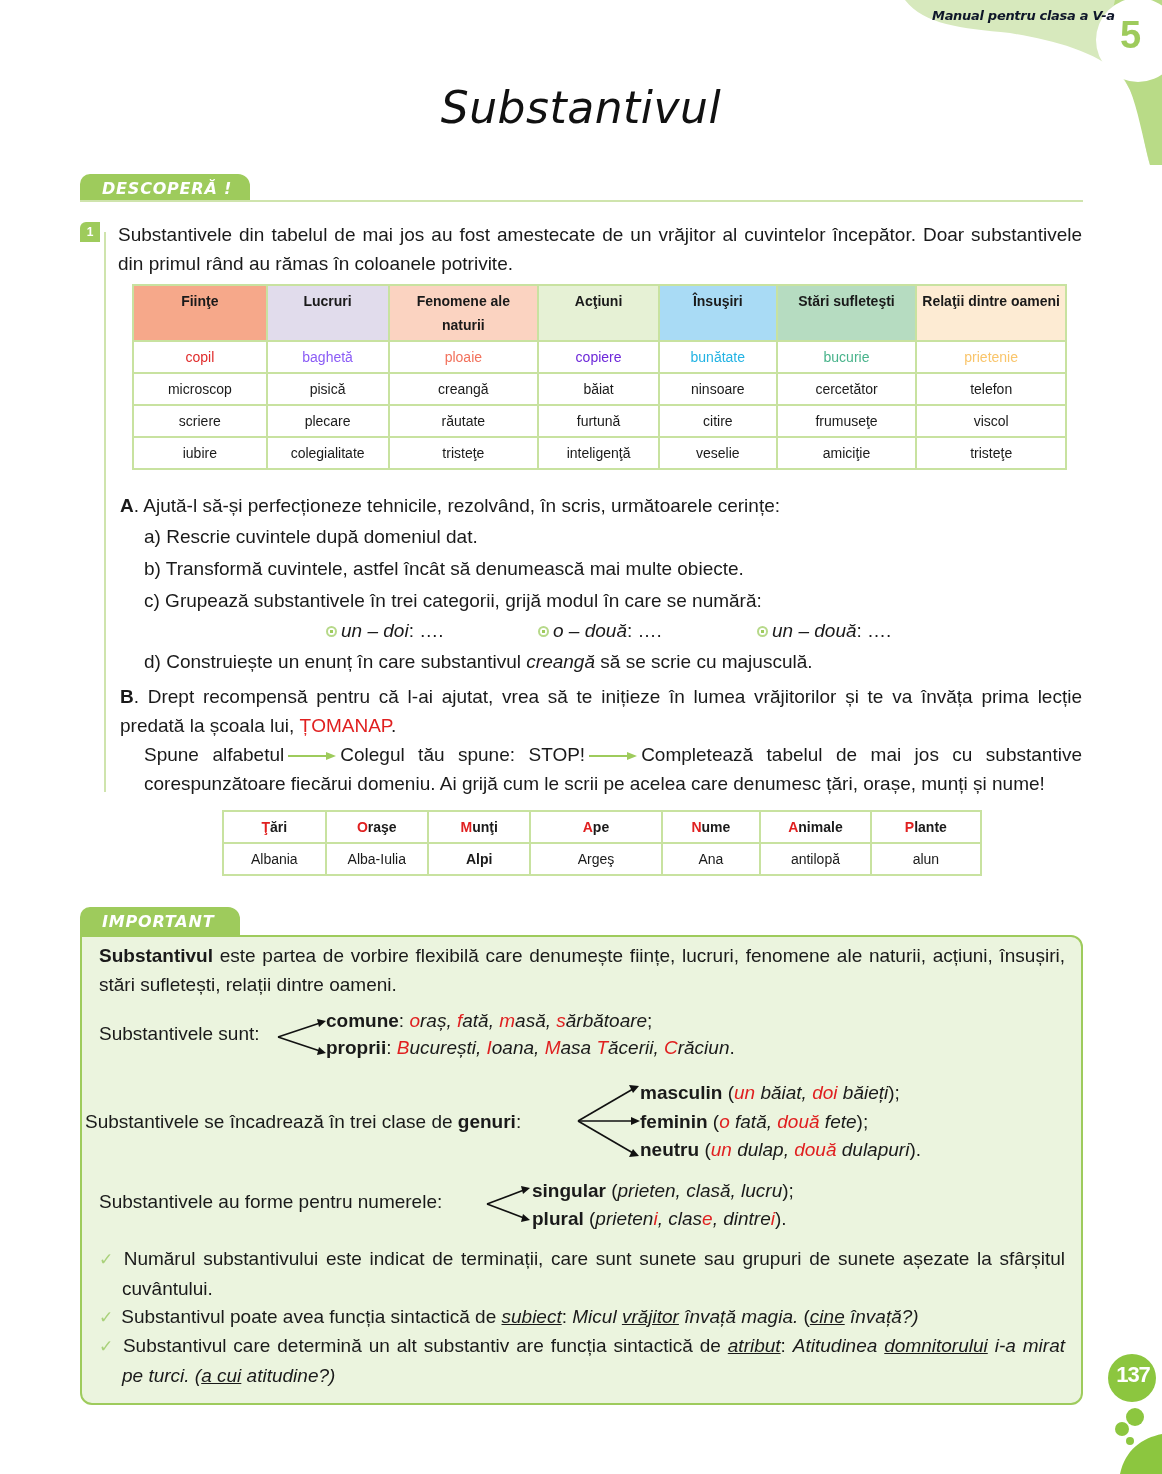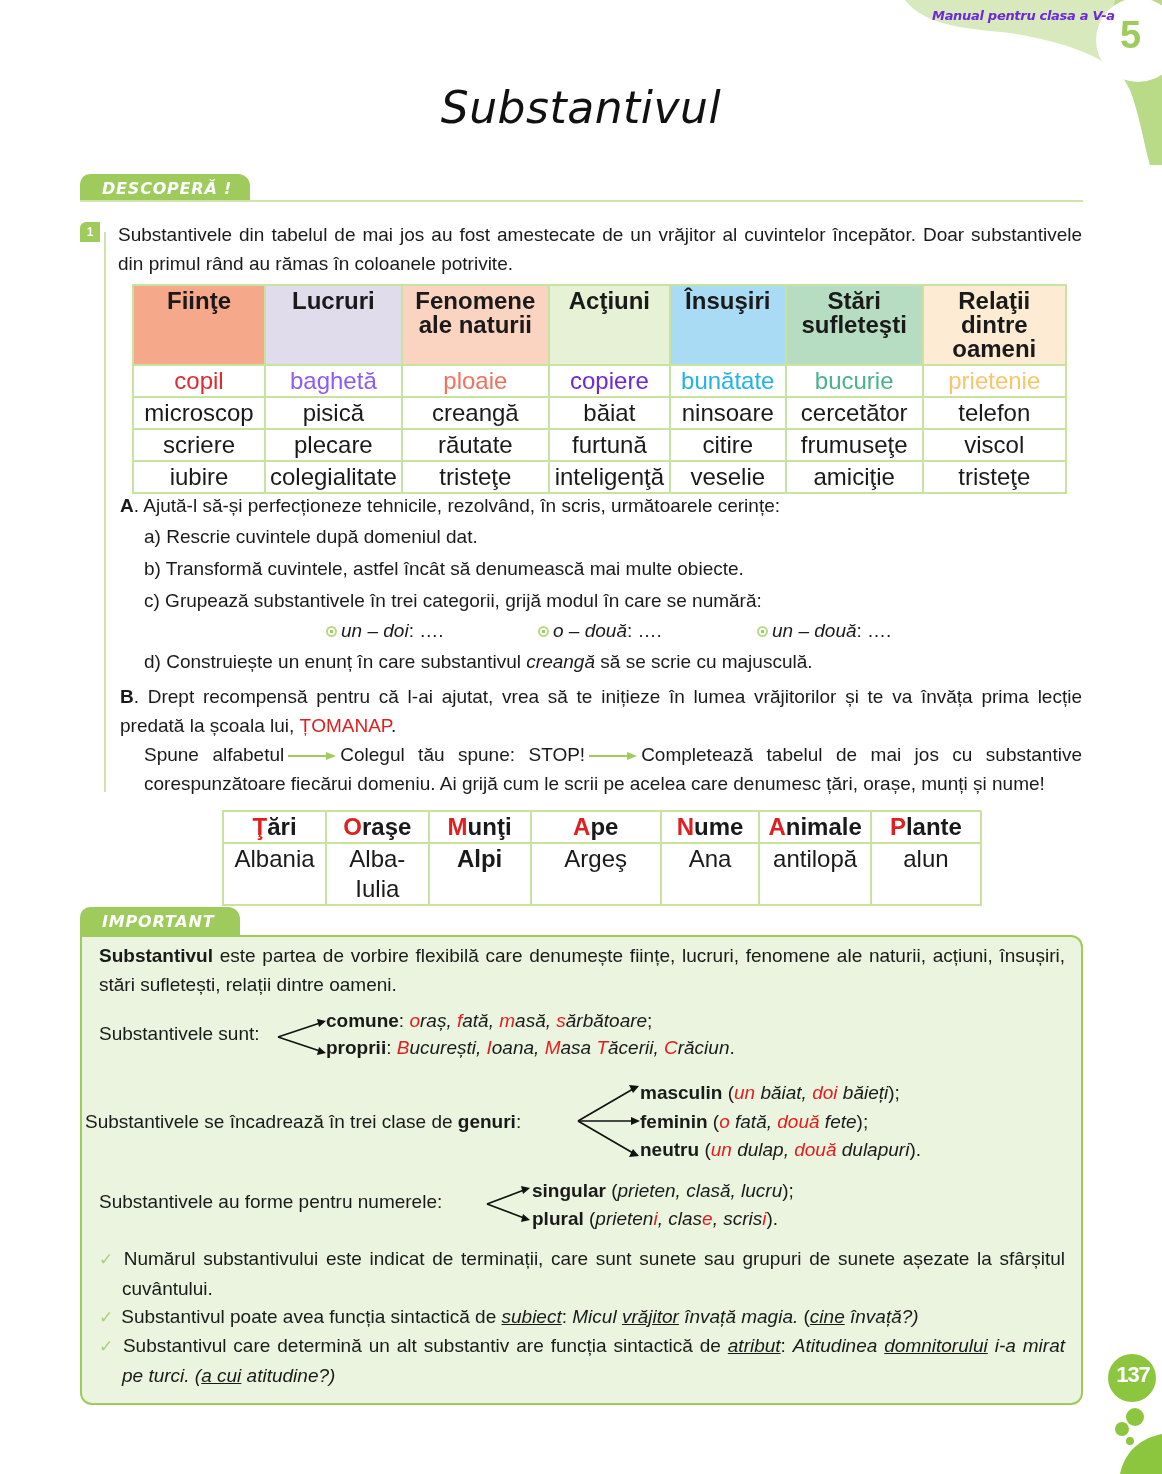--- a/index.html
+++ b/index.html
@@ -4,21 +4,21 @@
 <style>
   * { box-sizing: border-box; margin: 0; padding: 0; }
   html, body { width: 1162px; height: 1474px; background: #ffffff; overflow: hidden; }
   body { position: relative; font-family: "Liberation Sans", "DejaVu Sans", sans-serif; color: #1a1a1a; }
 
   
   .corner-svg { position: absolute; top: 0; right: 0; width: 282px; height: 165px; }
   .manual-label {
     position: absolute; top: 8px; left: 932px;
     font-family: "DejaVu Sans", sans-serif; font-style: italic; font-weight: bold;
-    font-size: 13px; color: #6d28d9; letter-spacing: -0.3px;
+    font-size: 13px; color: #0f172a; letter-spacing: -0.3px;
   }
   .chapter-num {
     position: absolute; top: 14px; left: 1120px;
     font-family: "Liberation Sans", sans-serif; font-weight: bold;
     font-size: 38px; color: #9ecb5c;
   }
   .page-title {
     position: absolute; top: 82px; left: 0; width: 1162px; text-align: center;
     font-family: "DejaVu Sans", sans-serif; font-style: italic;
     font-size: 44px; color: #111; letter-spacing: 0.5px;
@@ -38,21 +38,21 @@
     position: absolute; left: 80px; top: 222px; width: 20px; height: 20px;
     background: #9ecb5c; color: #fff; font-size: 12px; font-weight: bold;
     text-align: center; line-height: 20px; border-radius: 6px 0 0 0;
   }
   .ex-vline { position: absolute; left: 104px; top: 232px; width: 2px; height: 560px; background: #cfe4ad; }
 
   .para { position: absolute; font-size: 19px; line-height: 29px; color: #1a1a1a; }
   .justify { text-align: justify; text-align-last: left; }
 
   
-  table.grid { position: absolute; border-collapse: collapse; font-size: 24px; }
+  table.grid { position: absolute; border-collapse: collapse; font-size: 14px; }
   table.grid td, table.grid th { border: 2px solid #c8e2a0; text-align: center; vertical-align: top; }
   table.grid th { font-weight: bold; padding: 3px 4px; line-height: 24px; color: #1a1a1a; }
   table.grid td { height: 32px; line-height: 30px; padding: 0 4px; }
 
   .red { color: #e02020; }
   .b { font-weight: bold; }
   .i { font-style: italic; }
   .u { text-decoration: underline; }
 
   .bullet-dot {
@@ -252,21 +252,21 @@
 <svg style="position:absolute; left:485px; top:1184px; width:46px; height:40px;" viewBox="0 0 46 40">
   <line x1="2" y1="20" x2="39" y2="6" stroke="#111" stroke-width="1.6"></line>
     <polygon points="45,4 36,2 38,10" fill="#111"></polygon>
   <line x1="2" y1="20" x2="39" y2="34" stroke="#111" stroke-width="1.6"></line>
     <polygon points="45,36 38,30 36,38" fill="#111"></polygon>
 </svg>
 <div class="imp-text" style="left:532px; top:1176px;">
   <span class="b">singular</span> (<span class="i">prieten, clasă, lucru</span>);
 </div>
 <div class="imp-text" style="left:532px; top:1204px;">
-  <span class="b">plural</span> (<span class="i"><span>prieten</span><span class="red" style="color: rgb(224, 32, 32);">i</span>, <span>clas</span><span class="red" style="color: rgb(224, 32, 32);">e</span>, <span>scris</span><span class="red" style="color: rgb(224, 32, 32);">i</span></span>).
+  <span class="b">plural</span> (<span class="i"><span>prieten</span><span class="red" style="color: rgb(224, 32, 32);">i</span>, <span>clas</span><span class="red" style="color: rgb(224, 32, 32);">e</span>, <span>dintre</span><span class="red" style="color: rgb(224, 32, 32);">i</span></span>).
 </div>
 
 <div class="imp-text justify" style="left:99px; top:1244px; width:966px; padding-left:23px; text-indent:-23px;">
   <span class="check">✓</span><span>Numărul substantivului este indicat de terminații, care sunt sunete sau grupuri de sunete așezate la sfârșitul cuvântului.</span>
 </div>
 <div class="imp-text" style="left:99px; top:1302px; width:966px; padding-left:23px; text-indent:-23px;">
   <span class="check">✓</span><span>Substantivul poate avea funcția sintactică de </span><span class="i u">subiect</span><span>: </span><span class="i">Micul </span><span class="i u">vrăjitor</span><span class="i"> învață magia.</span><span> (</span><span class="i u">cine</span><span class="i"> învață?)</span>
 </div>
 <div class="imp-text justify" style="left:99px; top:1331px; width:966px; padding-left:23px; text-indent:-23px;">
   <span class="check">✓</span><span>Substantivul care determină un alt substantiv are funcția sintactică de </span><span class="i u">atribut</span><span>: </span><span class="i">Atitudinea </span><span class="i u">domnitorului</span><span class="i"> i-a mirat pe turci. (</span><span class="i u">a cui</span><span class="i"> atitudine?)</span>

